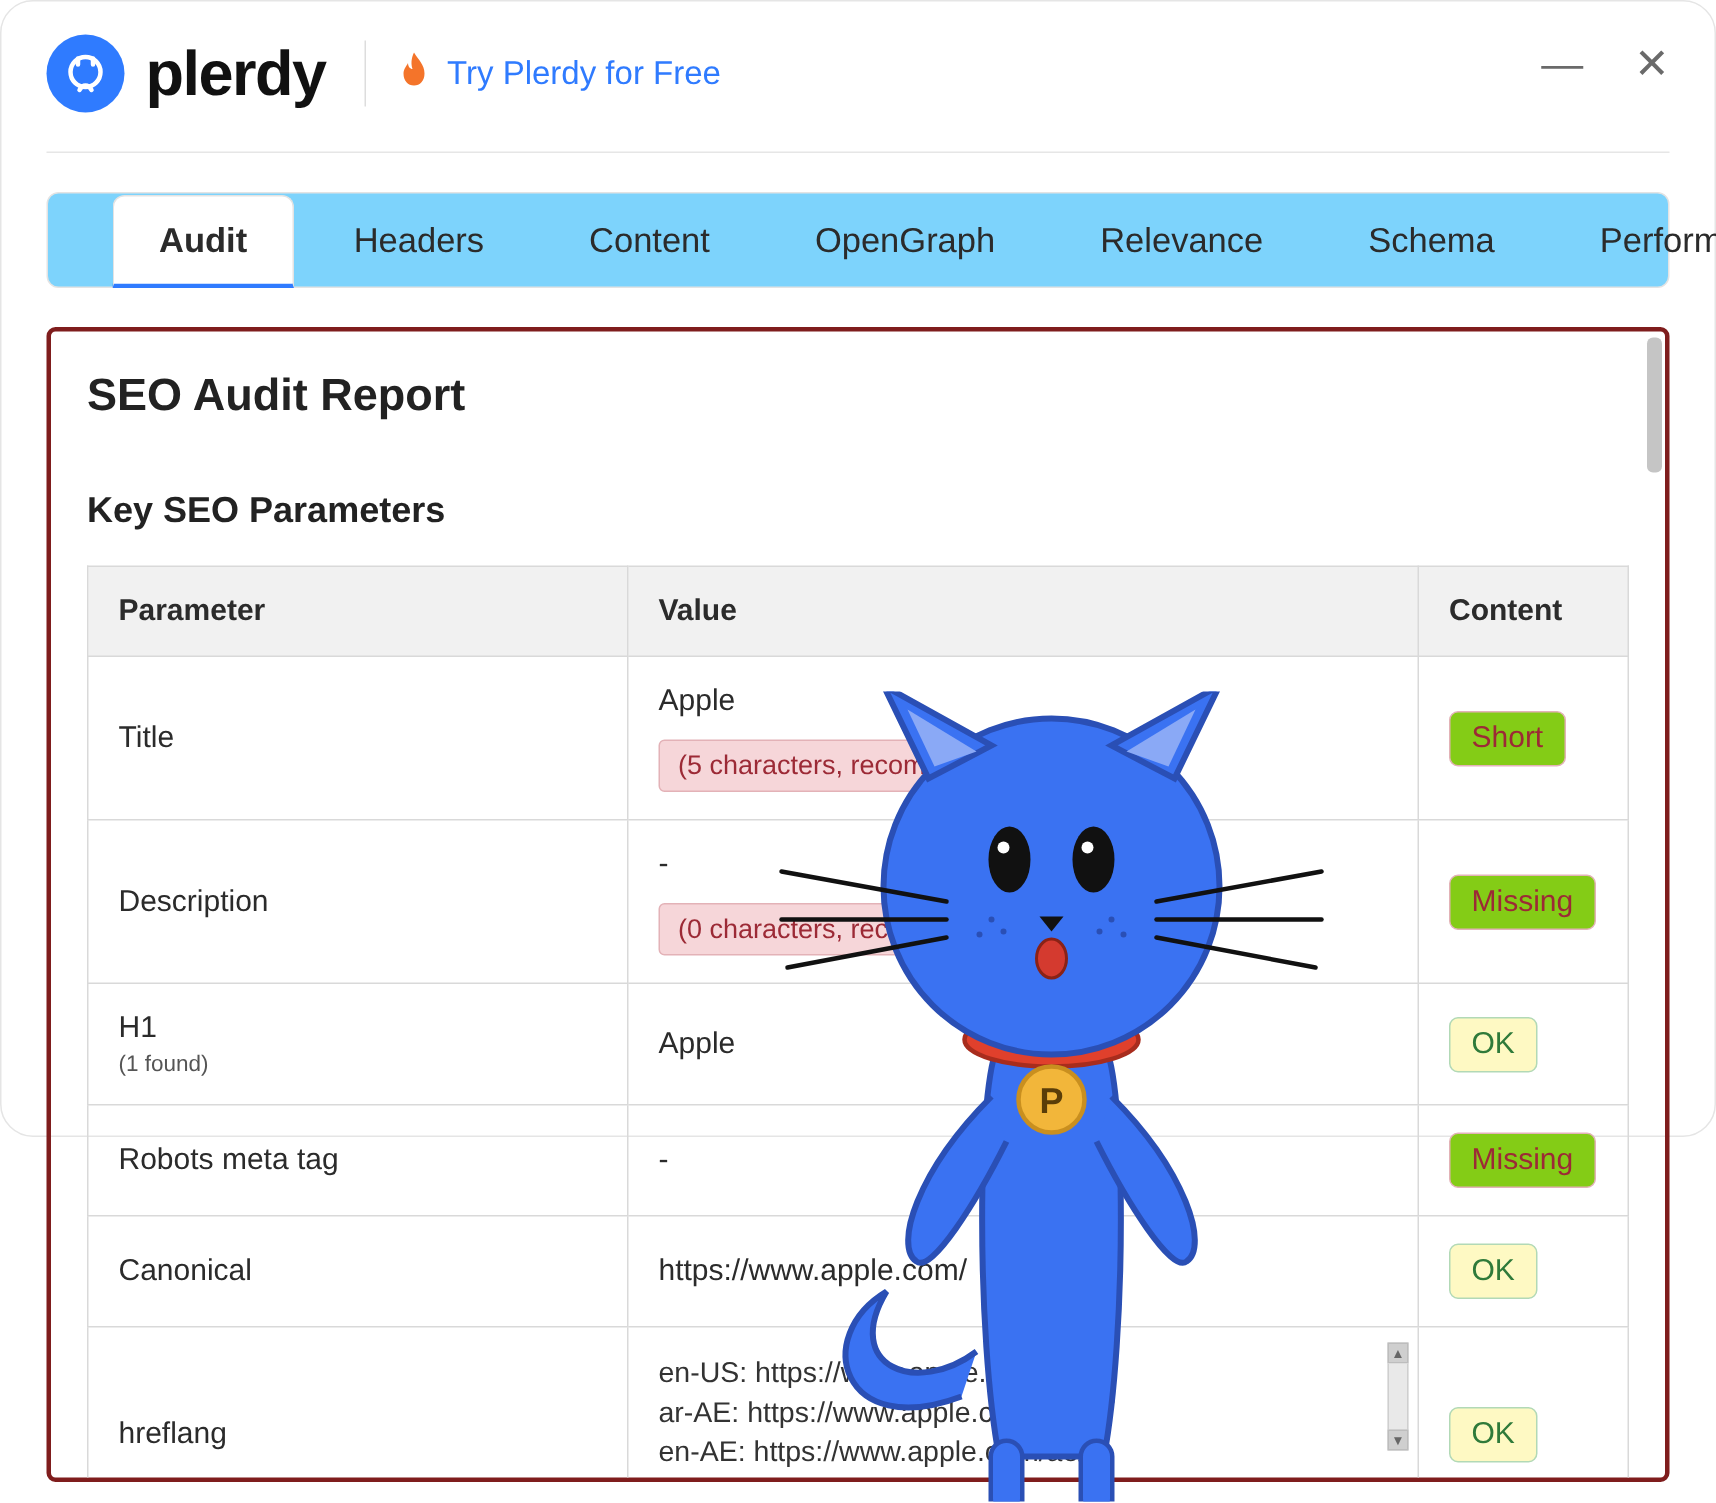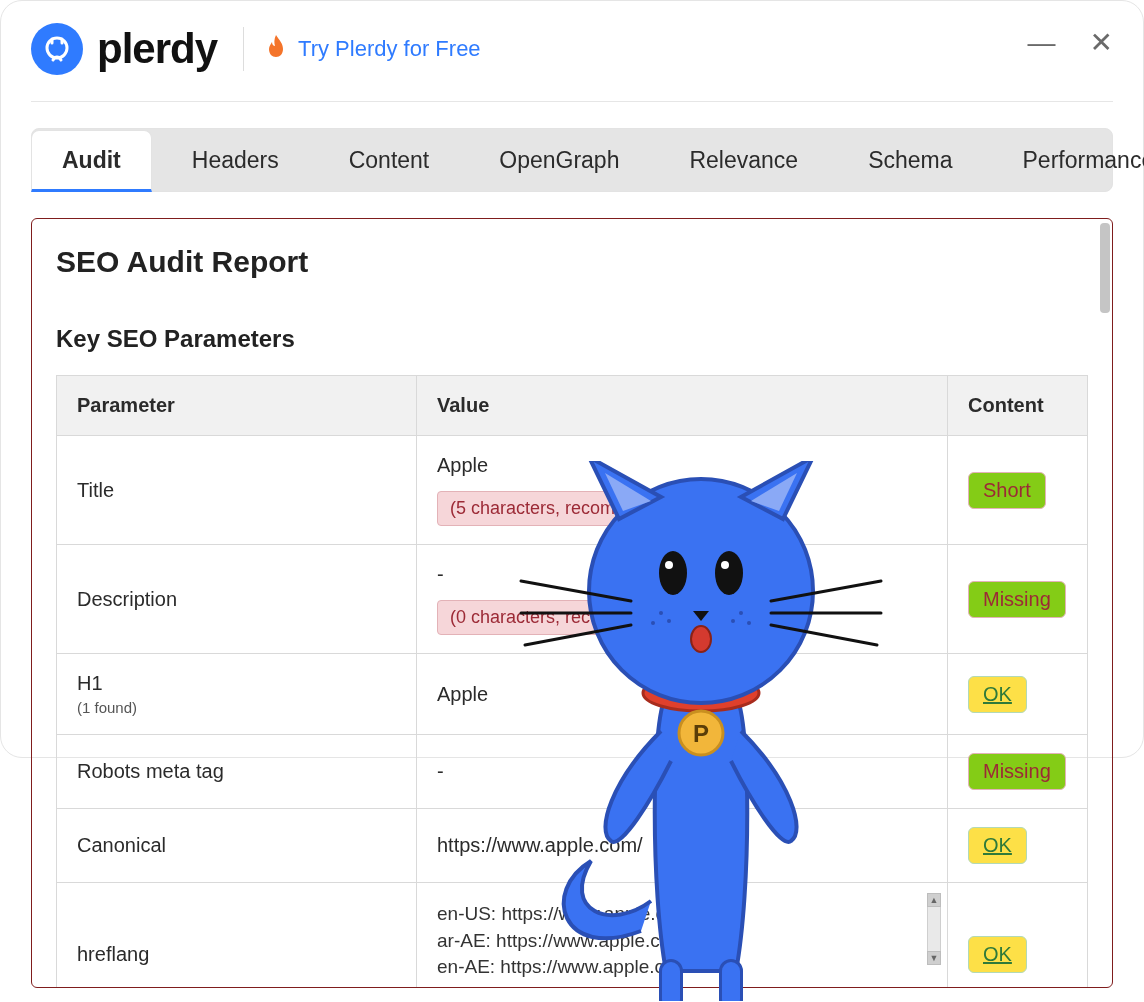--- a/index.html
+++ b/index.html
@@ -11,46 +11,46 @@
   .logo-circle { width: 52px; height: 52px; border-radius: 50%; background: #2f7bff; display: flex; align-items: center; justify-content: center; }
   .logo-circle svg { width: 32px; height: 32px; }
   .brand-text { font-size: 42px; font-weight: 700; letter-spacing: -1px; color: #111; }
   .vbar { width: 1px; height: 44px; background: #ddd; margin: 0 22px 0 26px; }
   .flame { color: #f4742a; font-size: 22px; margin-right: 12px; }
   .try-link { color: #2f7bff; font-size: 22px; font-weight: 500; cursor: pointer; }
   .win-controls { position: absolute; top: 28px; right: 30px; display: flex; gap: 34px; align-items: center; }
   .win-controls span { font-size: 28px; color: #6a6a6a; cursor: pointer; line-height: 1; }
   .divider-top { height: 1px; background: #e6e6e6; margin: 8px 30px 0 30px; }
   
-  .tabs { display: flex; align-items: flex-end; margin: 26px 30px 0 30px; background: #e5e5e5; border: 1px solid #e3e3e3; border-radius: 8px; height: 64px; }
+  .tabs { display: flex; align-items: flex-end; margin: 26px 30px 0 30px; background: #7dd3fc; border: 1px solid #e3e3e3; border-radius: 8px; height: 64px; padding-left: 44px; }
   .tab { flex: none; padding: 0 30px; height: 62px; display: flex; align-items: center; font-size: 23px; color: #2b2b2b; cursor: pointer; }
   .tab.active { background: #fff; border: 1px solid #e3e3e3; border-bottom: 3px solid #2f7bff; border-radius: 8px 8px 0 0; font-weight: 700; margin: -1px 0 -1px -1px; }
   .tab + .tab { margin-left: 10px; text-align: center; }
   
-  .panel-outer { margin: 26px 30px 0 30px; border: 1px solid #7f1d1d; border-radius: 6px; position: relative; height: 770px; overflow: hidden; }
+  .panel-outer { margin: 26px 30px 0 30px; border: 3px solid #7f1d1d; border-radius: 6px; position: relative; height: 770px; overflow: hidden; }
   .panel-scroll { position: absolute; top: 4px; right: 2px; width: 10px; height: 760px; background: transparent; }
   .panel-scroll .track { position: absolute; top: 0; right: 0; width: 10px; height: 100%; }
   .panel-scroll .thumb { position: absolute; top: 0; right: 0; width: 10px; height: 90px; background: #c5c5c5; border-radius: 4px; }
   .panel-scroll .arrow { position: absolute; right: 1px; color: #8c8c8c; font-size: 10px; }
   .panel { padding: 26px 24px 0 24px; height: 100%; overflow: hidden; }
   .report-title { font-size: 30px; font-weight: 700; color: #222; margin-bottom: 46px; }
   .section-title { font-size: 24px; font-weight: 700; color: #222; margin-bottom: 22px; }
   
   table { width: 100%; border-collapse: collapse; border: 1px solid #d9d9d9; table-layout: fixed; }
   th, td { border: 1px solid #d9d9d9; text-align: left; vertical-align: middle; font-size: 20px; }
   th { background: #f1f1f1; font-weight: 700; padding: 18px 20px; }
   td { padding: 18px 20px; color: #2b2b2b; }
   col.c-param { width: 360px; }
   col.c-value { width: auto; }
   col.c-status { width: 140px; }
   .subnote { display: block; font-size: 15px; color: #555; margin-top: 4px; }
   .value-note { display: inline-block; margin-top: 14px; background: #f6d6d9; border: 1px solid #e3b2b7; color: #9c2a36; padding: 6px 12px; border-radius: 4px; font-size: 18px; }
   .badge { display: inline-block; padding: 6px 14px; border-radius: 6px; font-size: 20px; font-weight: 500; }
   .badge.short, .badge.missing { background: #84cc16; border: 1px solid #e3b2b7; color: #9c2a36; }
-  .badge.ok { background: #fde047; border: 1px solid #b2d9b6; color: #2f7a3a; text-decoration: underline; }
+  .badge.ok { background: #fef9c3; border: 1px solid #b2d9b6; color: #2f7a3a; }
   .hreflang-cell { font-size: 19px; color: #333; line-height: 1.4; position: relative; padding-right: 30px; }
   .inner-scroll { position: absolute; top: 10px; right: 6px; width: 14px; height: 72px; }
   .inner-scroll .it { width: 14px; height: 14px; background: #cfcfcf; border: 1px solid #bdbdbd; display: flex; align-items: center; justify-content: center; font-size: 9px; color: #666; }
   .inner-scroll .isp { width: 14px; height: 44px; background: #e9e9e9; border-left: 1px solid #cfcfcf; border-right: 1px solid #cfcfcf; }
   
   .mascot { position: absolute; left: 500px; top: 460px; width: 400px; height: 540px; pointer-events: none; }
 </style>
 </head>
 <body>
 

